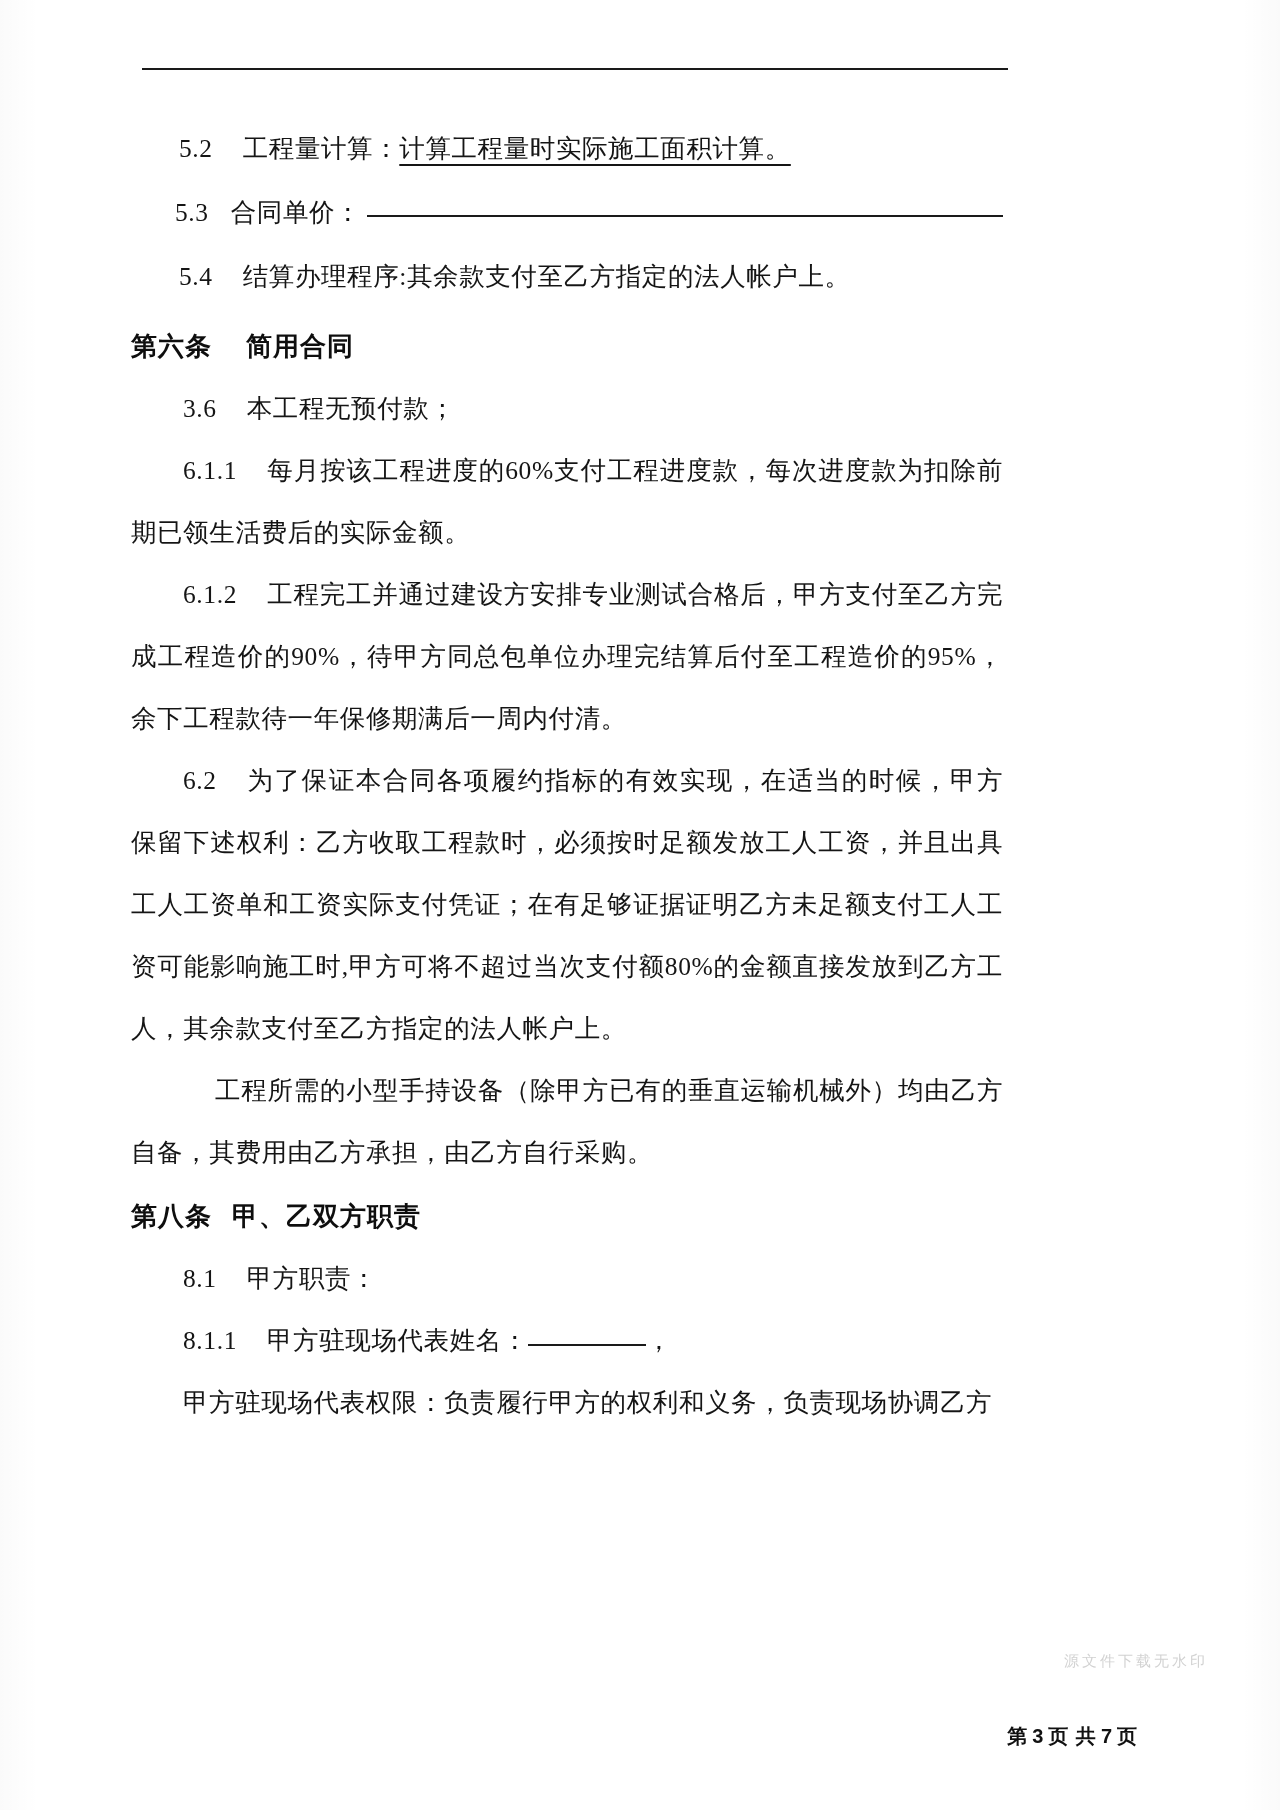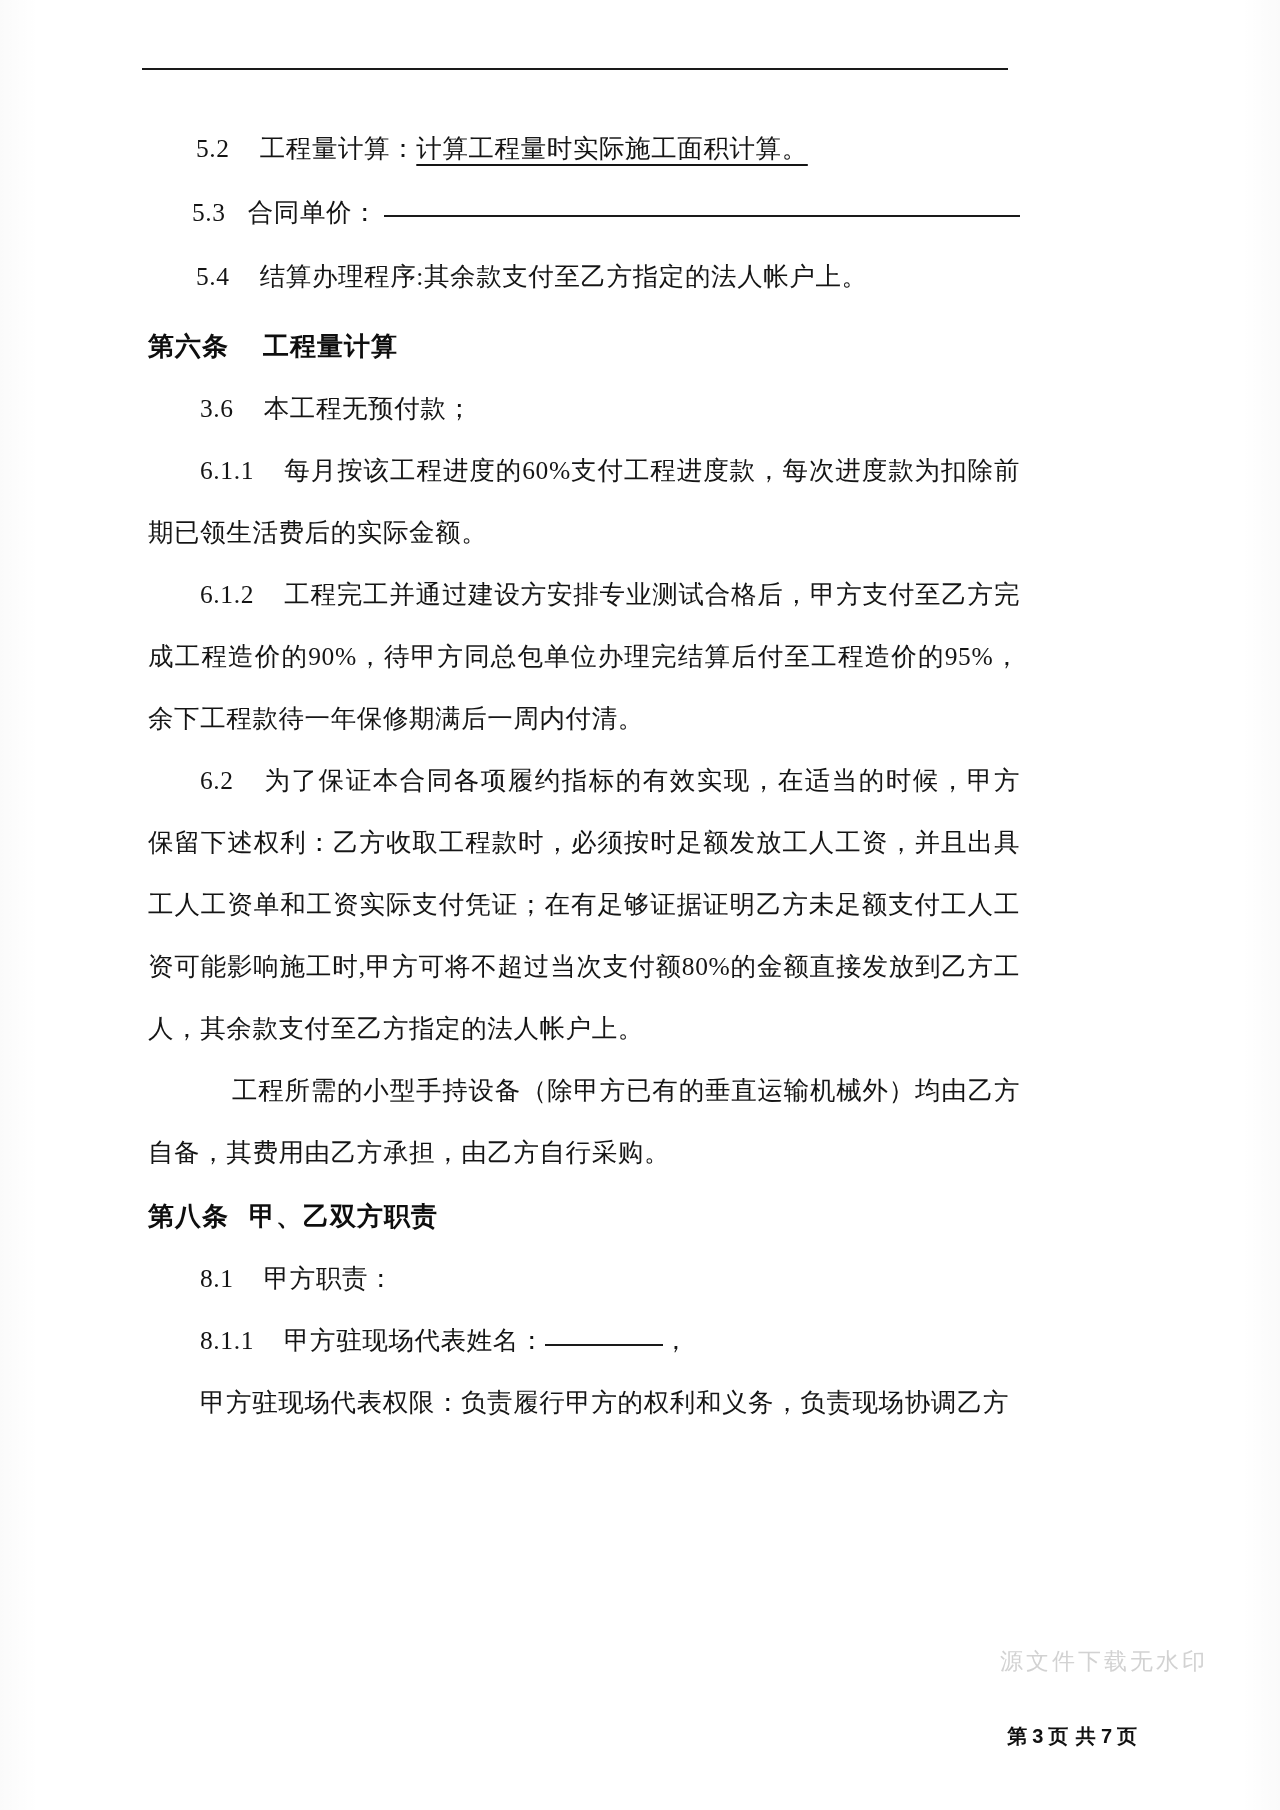--- a/index.html
+++ b/index.html
@@ -35,21 +35,21 @@
     position: absolute;
     left: 142px;
     top: 68px;
     width: 866px;
     height: 2px;
     background: #1a1a1a;
   }
 
   .content {
     position: absolute;
-    left: 148px;
+    left: 131px;
     top: 118px;
     width: 872px;
   }
 
   
   .para {
     font-size: 25.5px;
     line-height: 62px;
     letter-spacing: 0.6px;
     color: #151515;
@@ -138,21 +138,21 @@
     font-family: "Liberation Sans", "DejaVu Sans", sans-serif;
     font-weight: bold;
     font-size: 56px;
     letter-spacing: 7px;
     color: #d9d9d9;
     line-height: 60px;
     white-space: nowrap;
   }
   .watermark-sub {
     font-family: "Liberation Sans", "DejaVu Sans", sans-serif;
-    font-size: 23px;
+    font-size: 15px;
     letter-spacing: 3px;
     color: #d2d2d2;
     line-height: 34px;
     white-space: nowrap;
     margin-top: 2px;
   }
 
   
   .footer {
     position: absolute;
@@ -176,21 +176,21 @@
   <div class="header-rule"></div>
 
   <div class="content">
 
     <p class="para clause-5-2"><span>5.2</span><span class="sp-lg"></span><span>工程量计算：</span><span class="u">计算工程量时实际施工面积计算。</span></p>
 
     <div class="para clause-5-3"><span>5.3</span><span class="sp"></span><span>合同单价：</span><span class="blank-rule"></span></div>
 
     <p class="para clause-5-4"><span>5.4</span><span class="sp-lg"></span><span>结算办理程序:其余款支付至乙方指定的法人帐户上。</span></p>
 
-    <p class="heading heading-6"><span>第六条</span><span class="gap"></span><span>工程量计算</span></p>
+    <p class="heading heading-6"><span>第六条</span><span class="gap"></span><span>简用合同</span></p>
 
     <p class="para clause-6-1"><span>3.6</span><span class="sp-lg"></span><span>本工程无预付款；</span></p>
 
     <p class="para clause-6-1-1"><span>6.1.1</span><span class="sp-lg"></span><span>每月按该工程进度的60%支付工程进度款，每次进度款为扣除前期已领生活费后的实际金额。</span></p>
 
     <p class="para clause-6-1-2"><span>6.1.2</span><span class="sp-lg"></span><span>工程完工并通过建设方安排专业测试合格后，甲方支付至乙方完成工程造价的90%，待甲方同总包单位办理完结算后付至工程造价的95%，余下工程款待一年保修期满后一周内付清。</span></p>
 
     <p class="para clause-6-2"><span>6.2</span><span class="sp-lg"></span><span>为了保证本合同各项履约指标的有效实现，在适当的时候，甲方保留下述权利：乙方收取工程款时，必须按时足额发放工人工资，并且出具工人工资单和工资实际支付凭证；在有足够证据证明乙方未足额支付工人工资可能影响施工时,甲方可将不超过当次支付额80%的金额直接发放到乙方工人，其余款支付至乙方指定的法人帐户上。</span></p>
 
 

